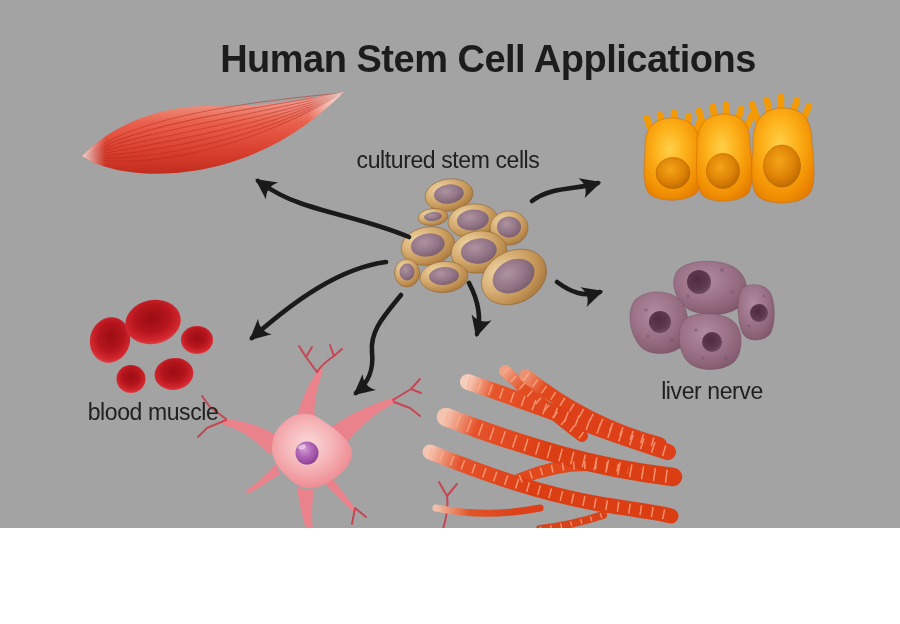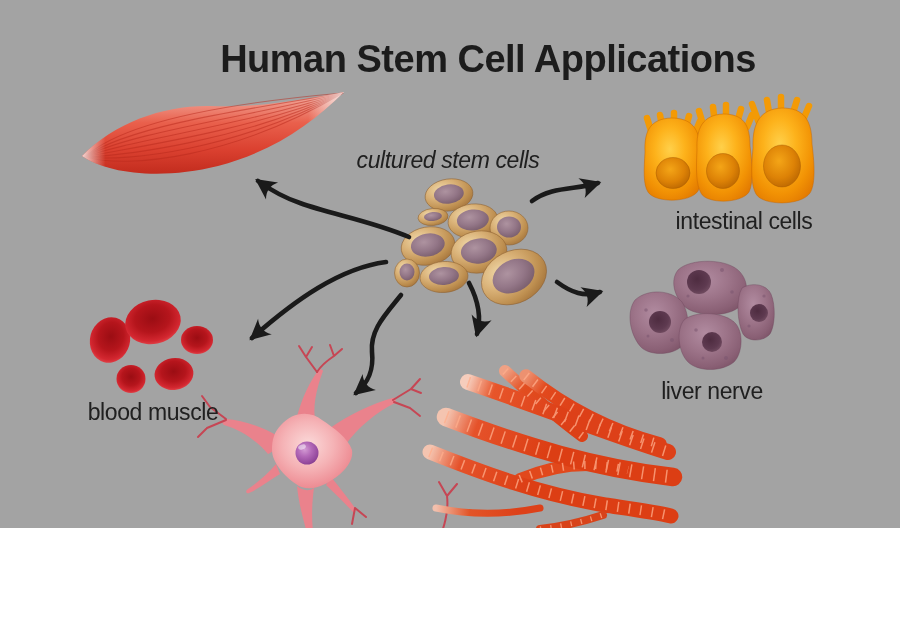--- a/index.html
+++ b/index.html
@@ -9,21 +9,21 @@
   }
   .stage svg{position:absolute;left:0;top:0;}
   .title{
     position:absolute;top:38px;left:488px;transform:translateX(-50%);
     font-size:38px;font-weight:bold;color:#1c1c1c;letter-spacing:-0.5px;white-space:nowrap;
   }
   .lbl{
     position:absolute;transform:translate(-50%,-50%);
     font-size:23px;color:#202020;letter-spacing:-0.4px;white-space:nowrap;
   }
-  .lbl-center{left:448px;top:160px;font-style:italic;}
+  .lbl-center{left:448px;top:160px;}
   .lbl-muscle{left:168px;top:190px;}
   .lbl-intestinal{left:744px;top:221px;}
   .lbl-blood{left:153px;top:412px;}
   .lbl-liver{left:712px;top:391px;}
   .lbl-nerve{left:313px;top:576px;}
   .lbl-cardiac{left:560px;top:563px;}
 </style>
 </head>
 <body>
 
@@ -318,16 +318,15 @@
     <path d="M532,201 C552,186 576,190 598,183" marker-end="url(#ah)"></path>
     <path d="M557,282 C572,293 584,297 600,292" marker-end="url(#ah)"></path>
     <path d="M386,262 C340,268 295,300 252,338" marker-end="url(#ah)"></path>
     <path d="M401,295 C385,315 370,330 372,352 C374,371 368,383 356,393" marker-end="url(#ah)"></path>
     <path d="M469,283 C478,300 482,316 477,334" marker-end="url(#ah)"></path>
   </g>
 </svg>
 
   <div class="title">Human Stem Cell Applications</div>
   <div class="lbl lbl-center">cultured stem cells</div>
-  <div class="lbl lbl-intestinal">intestinal cells</div>
   <div class="lbl lbl-blood">blood muscle</div>
   <div class="lbl lbl-liver">liver nerve</div>
 </div>
 
 </body></html>

